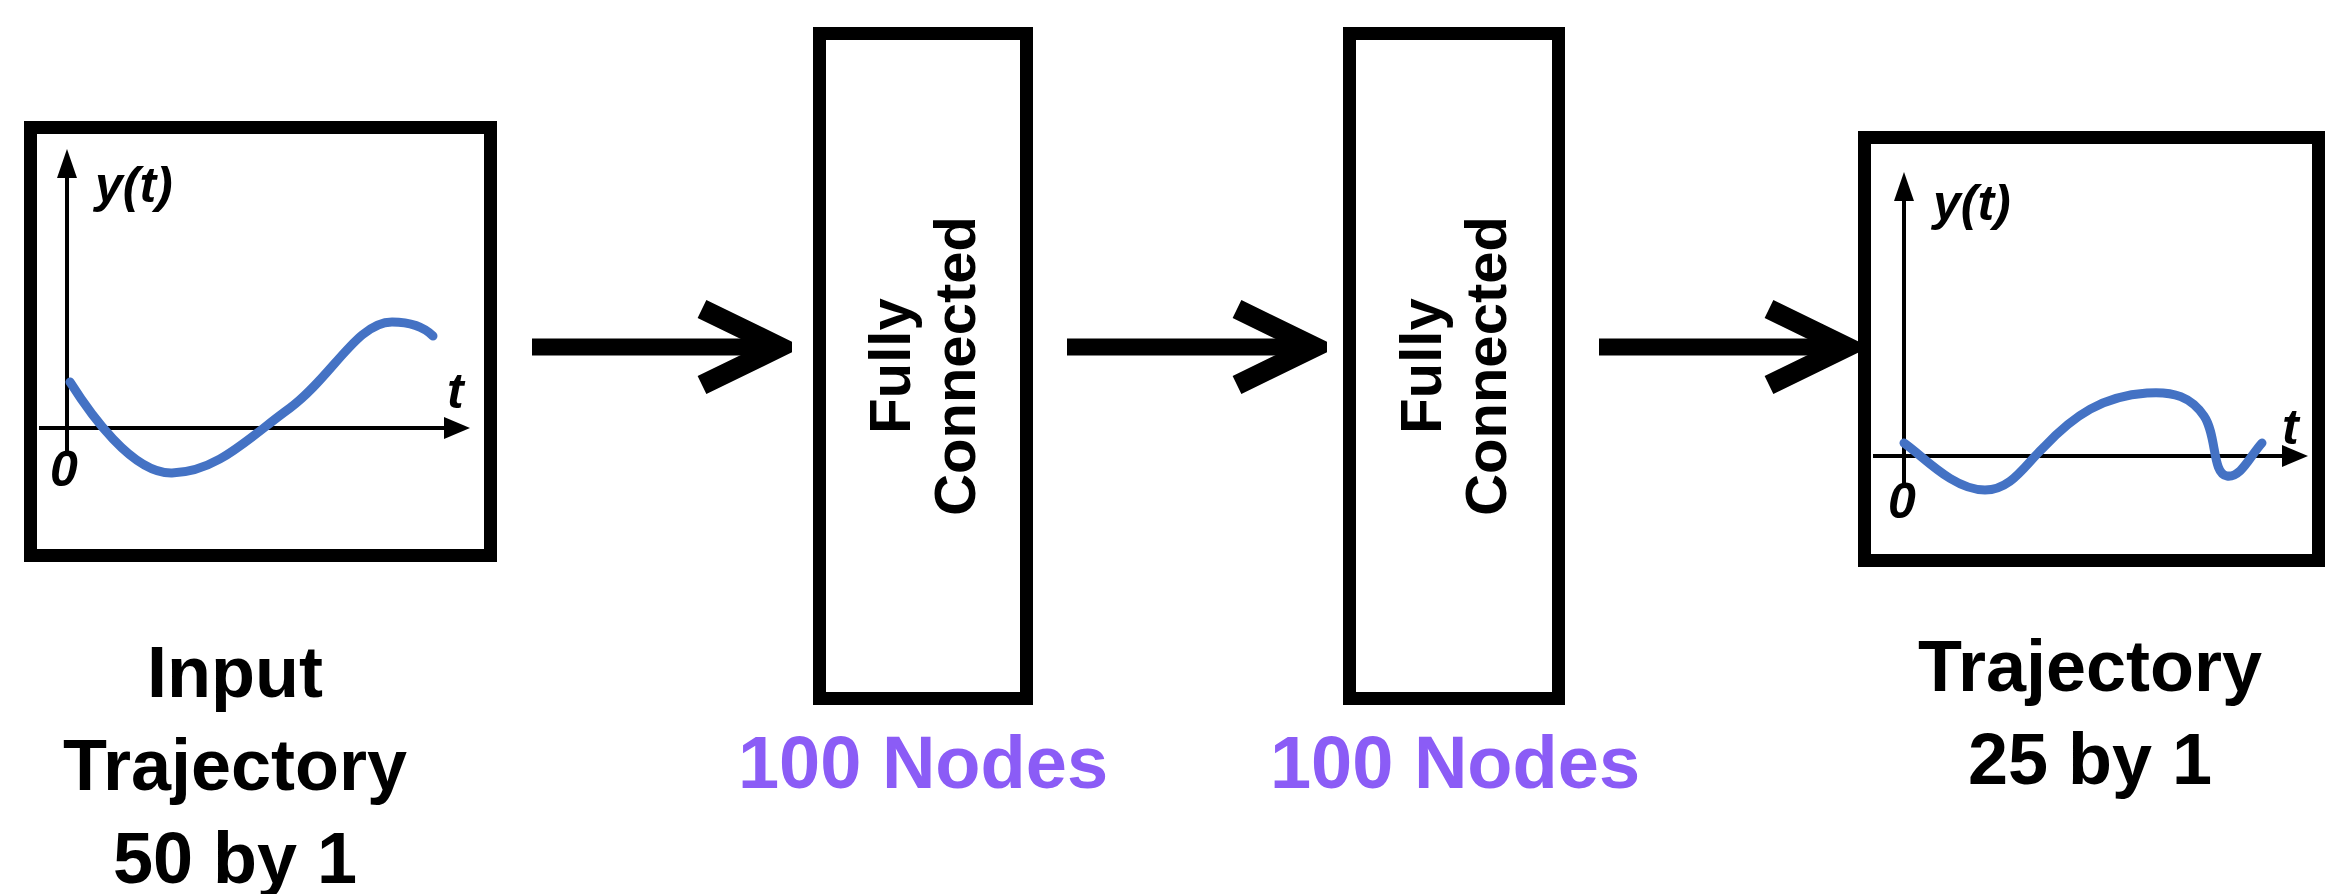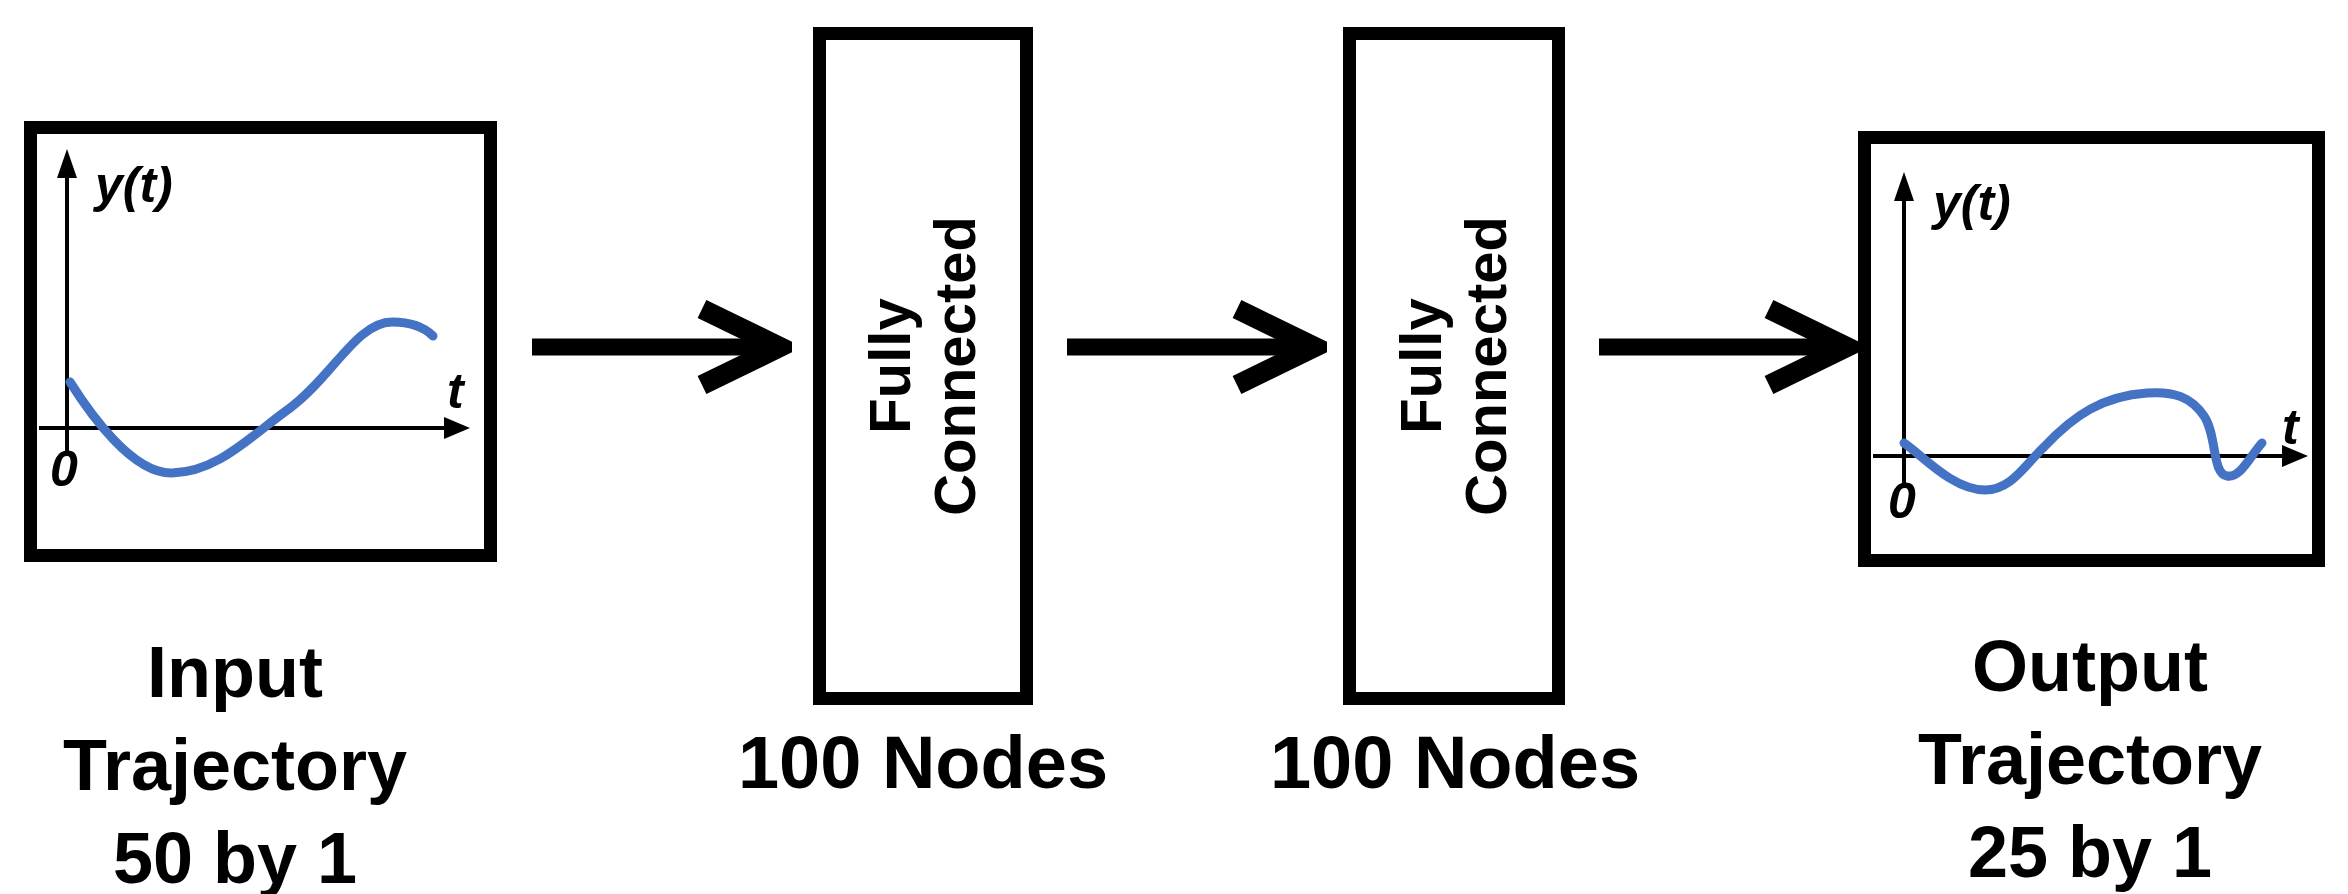--- a/index.html
+++ b/index.html
@@ -49,21 +49,21 @@
 
   
   .nodes-caption {
     position: absolute;
     width: 500px;
     top: 726px;
     font-size: 74px;
     font-weight: bold;
     line-height: 1;
     text-align: center;
-    color: #000000;
+    color: #8b5cf6;
     white-space: nowrap;
   }
   #nodes-caption-1 { left: 673px; }
   #nodes-caption-2 { left: 1205px; }
 
   .traj-caption {
     position: absolute;
     width: 500px;
     font-size: 72px;
     font-weight: bold;
@@ -150,18 +150,17 @@
   <div id="input-caption" class="traj-caption">
     <div>Input</div>
     <div>Trajectory</div>
     <div>50 by 1</div>
   </div>
 
   <div id="nodes-caption-1" class="nodes-caption">100 Nodes</div>
   <div id="nodes-caption-2" class="nodes-caption">100 Nodes</div>
 
   <div id="output-caption" class="traj-caption">
-    <div>Output</div>
     <div>Trajectory</div>
     <div>25 by 1</div>
   </div>
 
 </div>
 
 </body></html>

